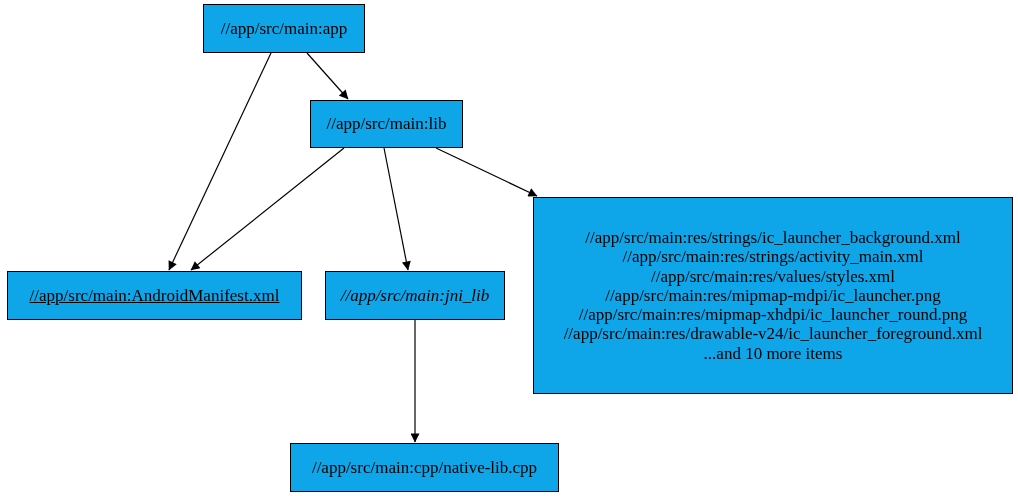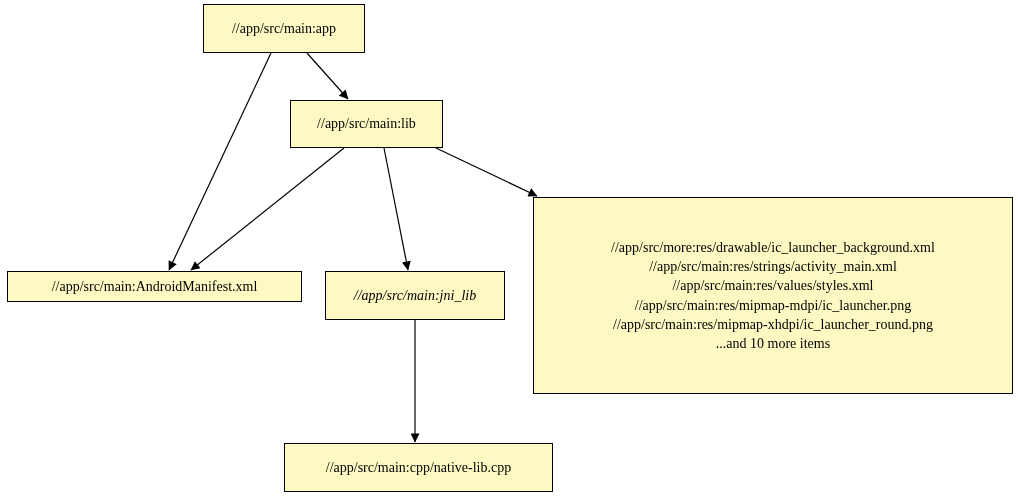--- a/index.html
+++ b/index.html
@@ -24,39 +24,39 @@
     height: 496px;
   }
   .edges line {
     stroke: #000000;
     stroke-width: 1.2;
   }
   .node {
     position: absolute;
     box-sizing: border-box;
     border: 1px solid #000000;
-    background: #fef9c3;
+    background: #0ea5e9;
     display: flex;
     align-items: center;
     justify-content: center;
-    font-size: 14px;
+    font-size: 17px;
     white-space: nowrap;
     text-align: center;
   }
   .node.multiline {
     flex-direction: column;
     justify-content: center;
     line-height: 19.3px;
   }
   #node-app      { left: 203px; top: 4px;   width: 162px; height: 49px; }
-  #node-lib      { left: 290px; top: 100px; width: 153px; height: 48px; }
-  #node-manifest { left: 7px;   top: 271px; width: 295px; height: 31px; }
+  #node-lib      { left: 310px; top: 100px; width: 153px; height: 48px; }
+  #node-manifest { left: 7px;   top: 271px; width: 295px; height: 49px; text-decoration: underline; }
   #node-jni      { left: 325px; top: 271px; width: 180px; height: 49px; font-style: italic; }
   #node-res      { left: 533px; top: 197px; width: 480px; height: 197px; }
-  #node-cpp      { left: 284px; top: 443px; width: 269px; height: 49px; text-align: center; }
+  #node-cpp      { left: 290px; top: 443px; width: 269px; height: 49px; text-align: center; }
 </style>
 </head>
 <body>
 
 <div class="canvas">
 
   <svg class="edges" width="1018" height="496" viewBox="0 0 1018 496">
     <defs>
       <marker id="arrow" viewBox="0 0 10 10" refX="9.5" refY="5" markerUnits="userSpaceOnUse" markerWidth="11" markerHeight="9" orient="auto">
         <path d="M0,0 L10,5 L0,10 Z" fill="#000000"></path>
@@ -80,25 +80,26 @@
 
   <div class="node" id="node-manifest">
     <span>//app/src/main:AndroidManifest.xml</span>
   </div>
 
   <div class="node" id="node-jni">
     <span>//app/src/main:jni_lib</span>
   </div>
 
   <div class="node multiline" id="node-res">
-    <div>//app/src/more:res/drawable/ic_launcher_background.xml</div>
+    <div>//app/src/main:res/strings/ic_launcher_background.xml</div>
     <div>//app/src/main:res/strings/activity_main.xml</div>
     <div>//app/src/main:res/values/styles.xml</div>
     <div>//app/src/main:res/mipmap-mdpi/ic_launcher.png</div>
     <div>//app/src/main:res/mipmap-xhdpi/ic_launcher_round.png</div>
+    <div>//app/src/main:res/drawable-v24/ic_launcher_foreground.xml</div>
     <div>...and 10 more items</div>
   </div>
 
   <div class="node" id="node-cpp">
     <span>//app/src/main:cpp/native-lib.cpp</span>
   </div>
 
 </div>
 
 </body></html>

